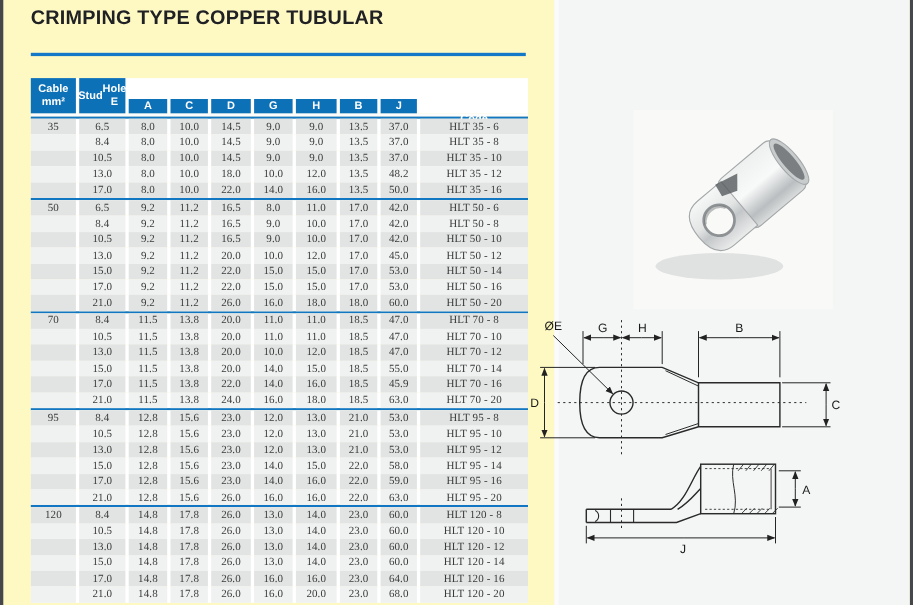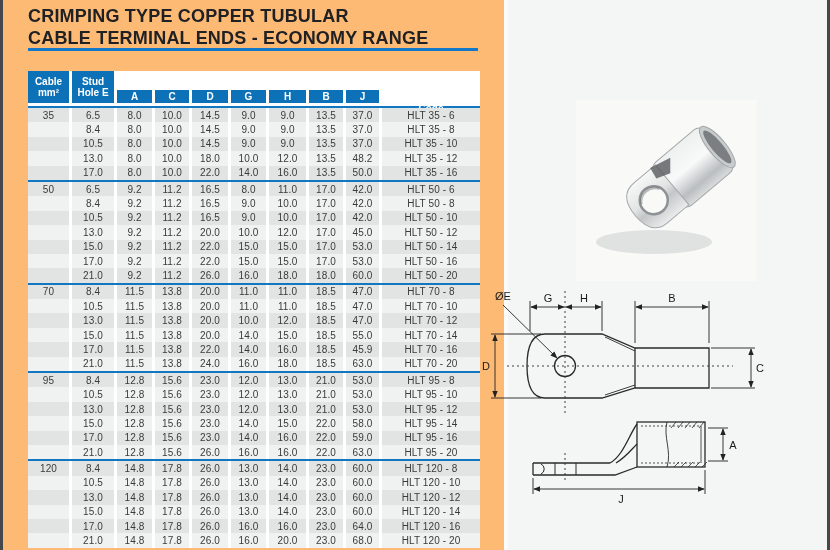--- a/index.html
+++ b/index.html
@@ -1,60 +1,59 @@
 <!DOCTYPE html>
 <html><head>
 <meta charset="utf-8">
 <style>
   html,body{margin:0;padding:0;}
   body{font-family:"Liberation Sans","DejaVu Sans",sans-serif;background:#cfcfcf;}
-  .page{position:relative;width:830px;height:550px;background:#fdba74;overflow:hidden;}
+  .page{position:relative;width:830px;height:550px;background:#fef9c3;overflow:hidden;}
   .edge{position:absolute;top:0;bottom:0;width:3px;background:#45474a;}
   .edge.left{left:0;} .edge.right{right:0;}
   .right-panel{position:absolute;left:504px;top:0;bottom:0;right:3px;background:#f4f5f5;border-left:4px solid #fbfbfb;}
   .title-block{position:absolute;left:28px;top:5px;width:452px;color:#202124;
     font-weight:bold;font-size:18px;line-height:22px;letter-spacing:0.2px;white-space:nowrap;}
   .title-underline{position:absolute;left:28px;top:48px;width:450px;height:3px;background:#1478c8;}
   .material-note{position:absolute;left:28px;top:54px;width:450px;text-align:right;
     color:#1c1d1e;font-weight:bold;font-size:12.5px;letter-spacing:0.2px;white-space:nowrap;}
   
   .data-table{position:absolute;left:28px;top:71px;width:452px;}
   .tgrid{display:grid;grid-template-columns:41px 42px 35px 34px 36px 35px 37px 34px 33px 1fr;column-gap:3px;}
   .thead{background:#fff;grid-template-rows:17px 13px;row-gap:2px;}
   .thead .hcell{background:#0d71b8;color:#fff;font-weight:bold;font-size:10px;line-height:11px;
     display:flex;align-items:center;justify-content:center;text-align:center;}
   .hc-cable{grid-column:1;grid-row:1/3;flex-direction:column;}
-  .hc-stud{grid-column:2;grid-row:1/3;flex-direction:column;}
+  .hc-stud{grid-column:2;grid-row:1/3;flex-direction:row;}
   .hc-dims{grid-column:3/10;grid-row:1;}
   .hc-prod{grid-column:10;grid-row:1/3;flex-direction:column;margin-top:32px;}
   .hc-letter{grid-row:2;}
   .head-gap{height:3px;background:#fdfdfd;}
   .tgroup{border-top:2px solid #1177c3;}
-  .trow{height:14.4px;background:#fff;}
+  .trow{height:14.4px;background:#fff;font-family:Liberation Serif, serif;}
   .trow .cell{display:flex;align-items:center;justify-content:center;
     font-size:10px;color:#3a3a3a;letter-spacing:0.1px;}
   .trow.dark .cell{background:#e2e4e4;}
   .trow.light .cell{background:#f0f1f1;}
   
   .photo-box{position:absolute;left:576px;top:100px;width:181px;height:181px;background:#f9f9f7;}
   
   .diagram-box{position:absolute;left:475px;top:283px;width:327px;height:267px;}
   svg text{font-family:"Liberation Sans","DejaVu Sans",sans-serif;}
 </style>
 </head>
 <body>
 
 <div class="page">
   <div class="edge left"></div>
   <div class="edge right"></div>
   <div class="right-panel"></div>
 
   <div class="title-block">
     <div>CRIMPING TYPE COPPER TUBULAR</div>
-    <div>CABLE TERMINAL ENDS - ECONOMY RANGE</div>
   </div>
   <div class="title-underline"></div>
 
   <div class="data-table">
     <div class="tgrid thead">
       <div class="hcell hc-cable">
         <span>Cable</span>
         <span>mm²</span>
       </div>
       <div class="hcell hc-stud">

